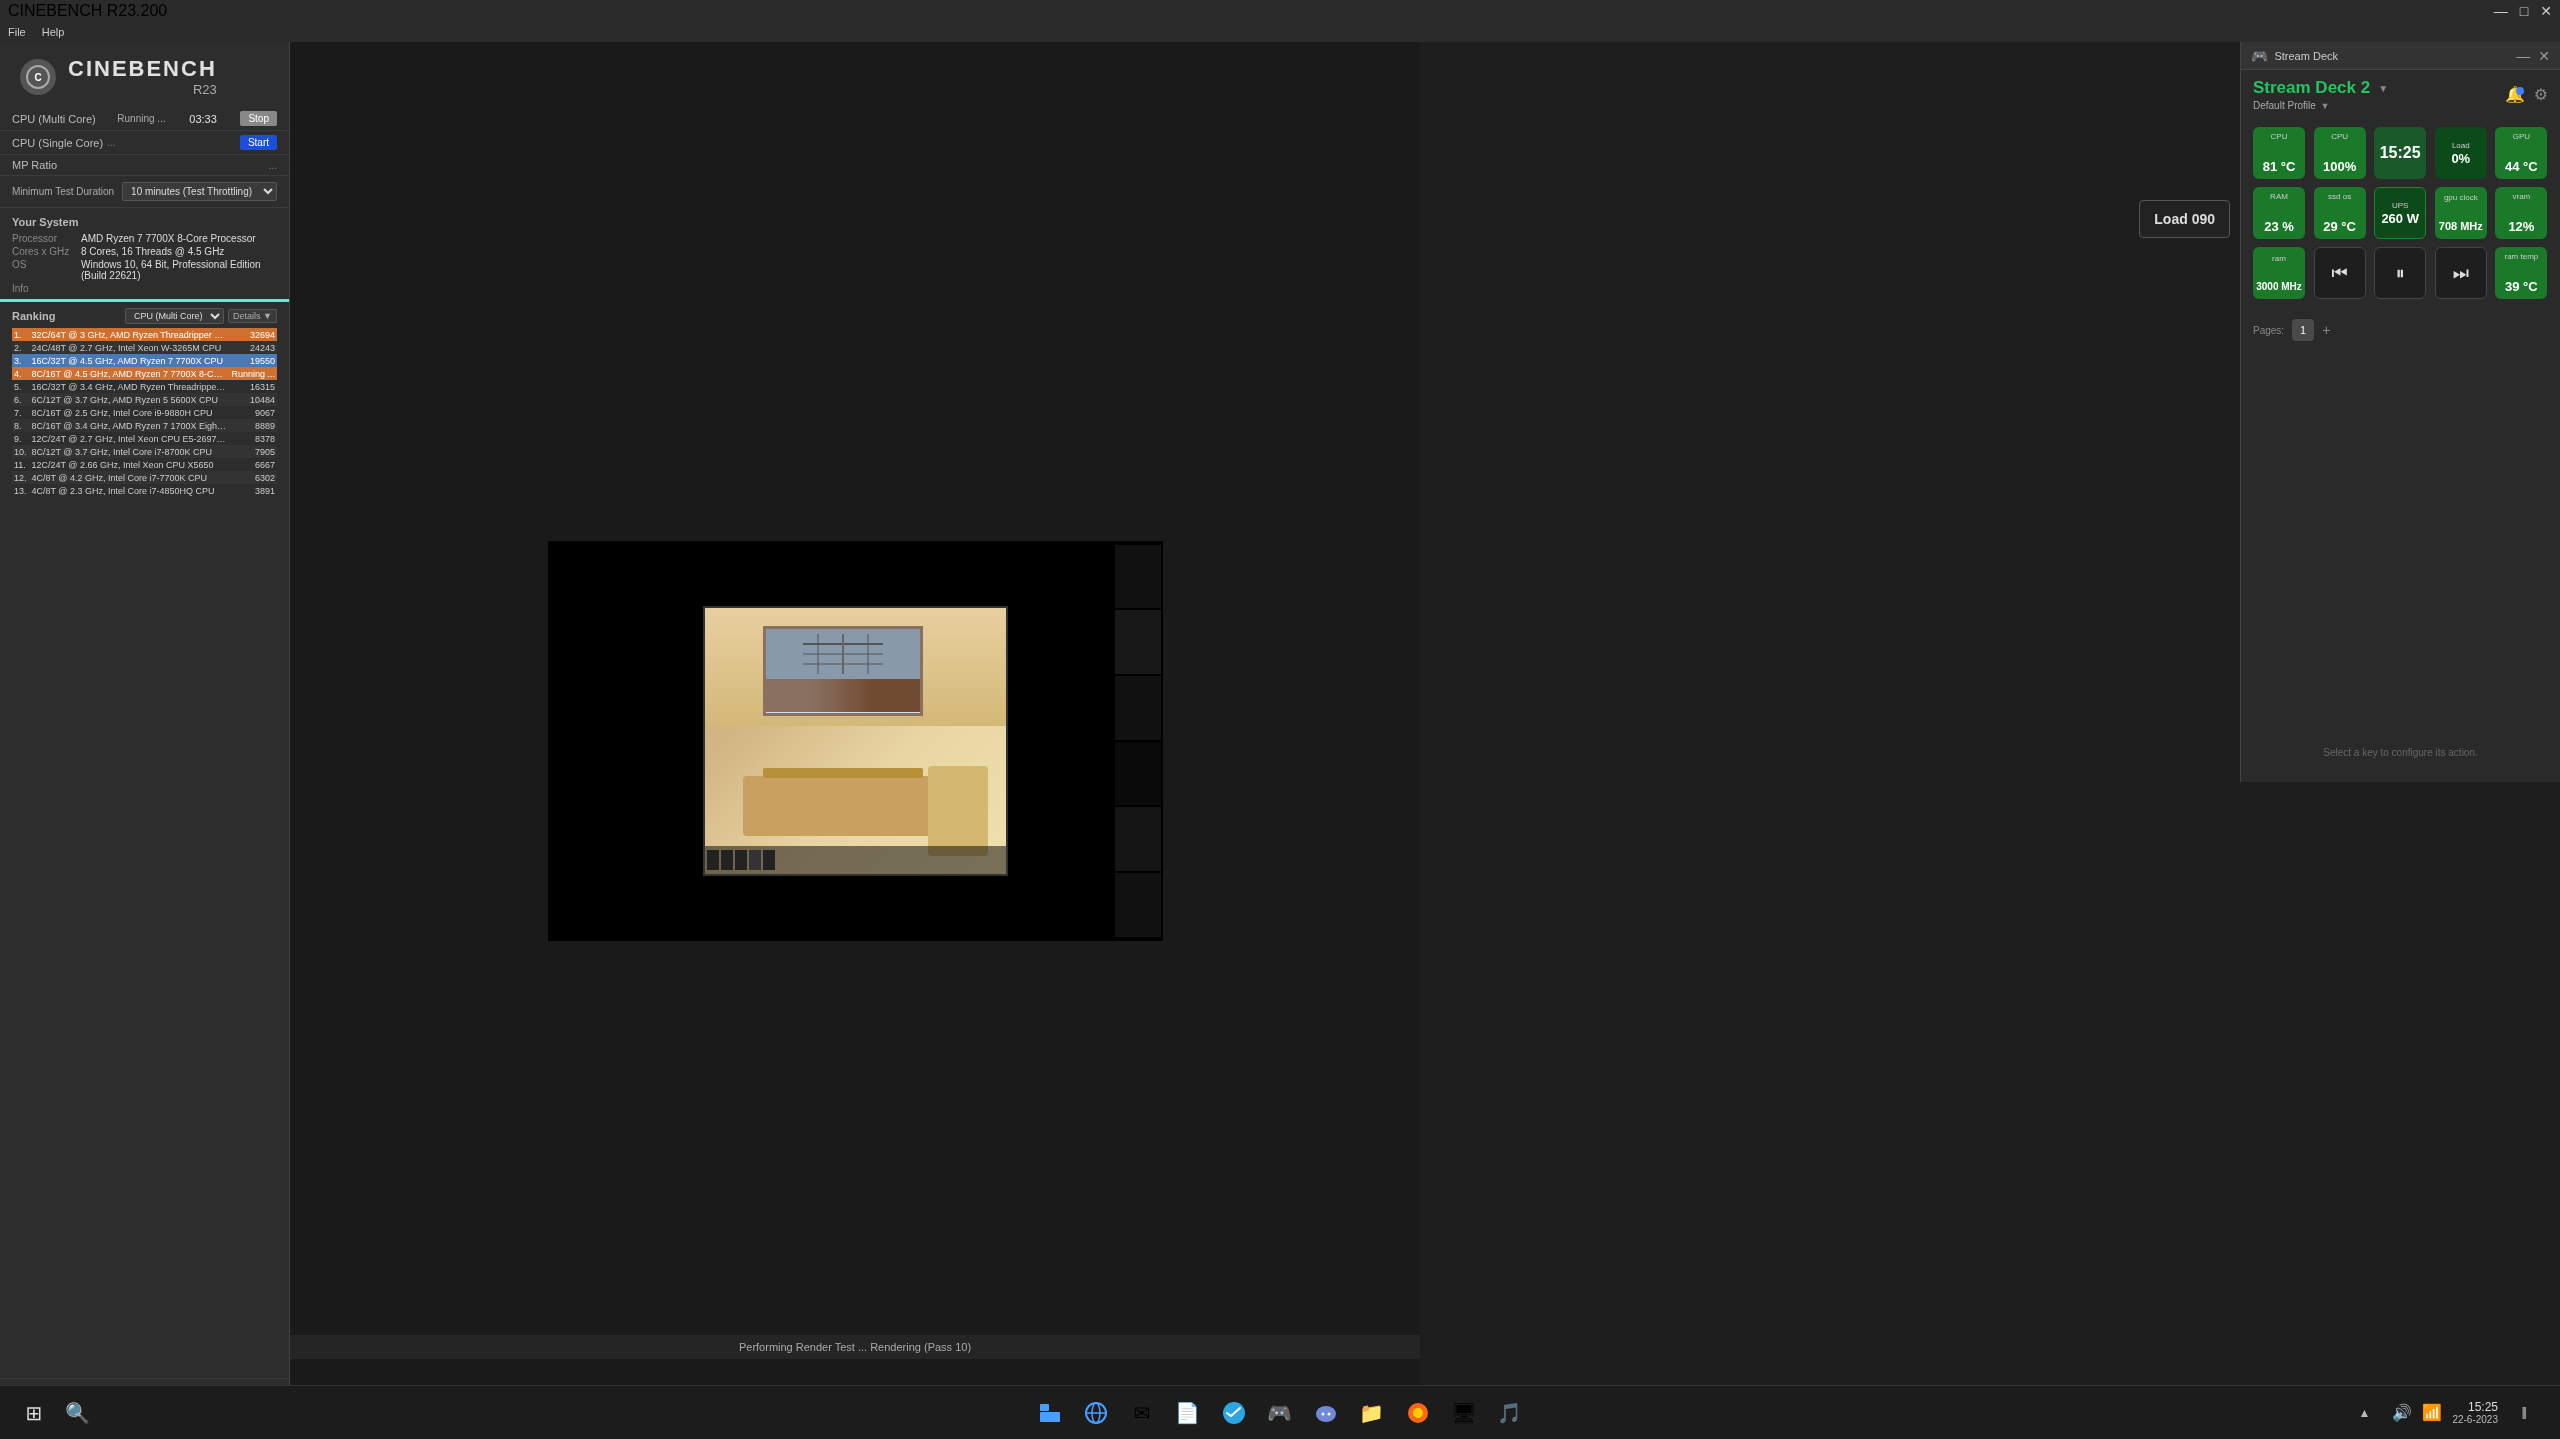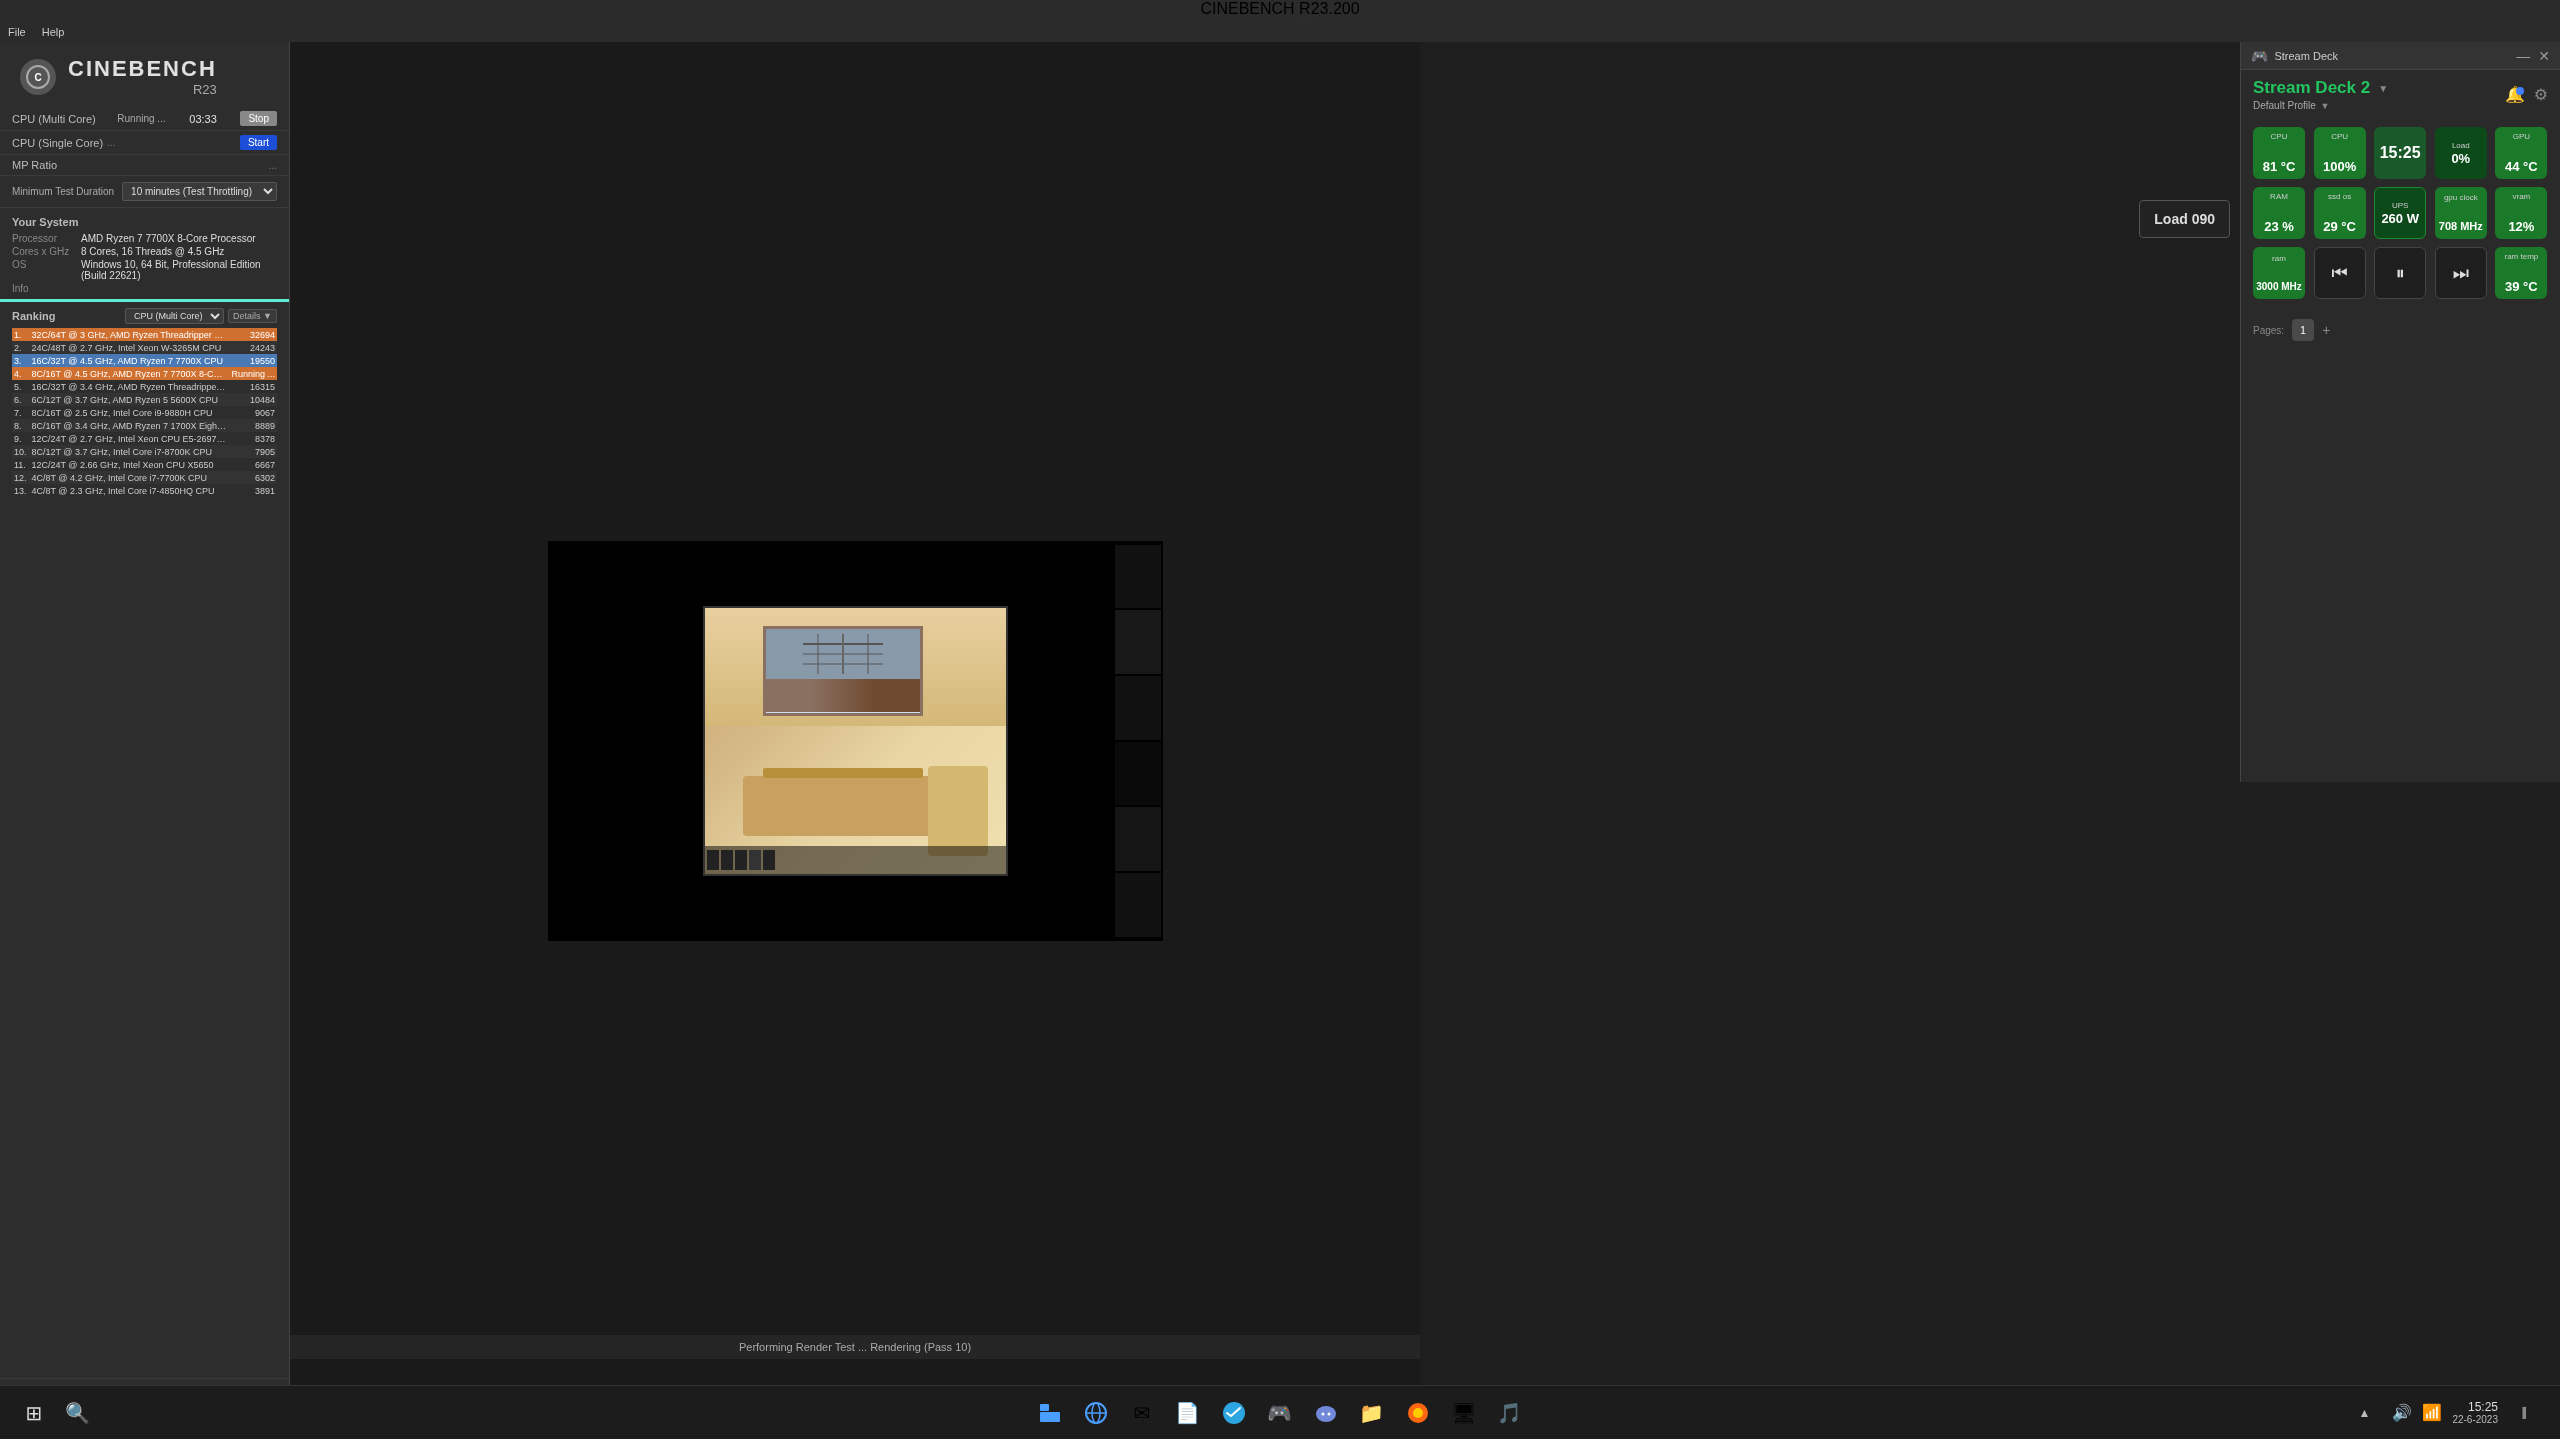--- a/index.html
+++ b/index.html
@@ -15,21 +15,21 @@
     
     #titlebar {
       width: 2560px;
       height: 22px;
       background: #2b2b2b;
       display: flex;
       align-items: center;
       justify-content: space-between;
       padding: 0 8px;
       position: absolute;
-      top: 0; left: 0; flex-direction: column;
+      top: 0; left: 0;
     }
     #titlebar-right {
       display: flex; gap: 12px;
     }
     #titlebar-right span {
       font-size: 14px;
       color: #ccc;
       cursor: pointer;
     }
 
@@ -923,20 +923,23 @@
   </div>
 
   <div id="sd-pages">
     <span id="sd-pages-label">Pages:</span>
     <div class="sd-page-btn">
       <span>1</span>
     </div>
     <span class="sd-page-add">+</span>
   </div>
 
+  <div id="sd-footer">
+    <span id="sd-footer-text">Select a key to configure its action.</span>
+  </div>
 </div>
 
 <div id="load-090">
   <span>Load 090</span>
 </div>
 
 <div id="taskbar">
   <div id="taskbar-left">
     <div class="taskbar-icon">
       <span>⊞</span>

